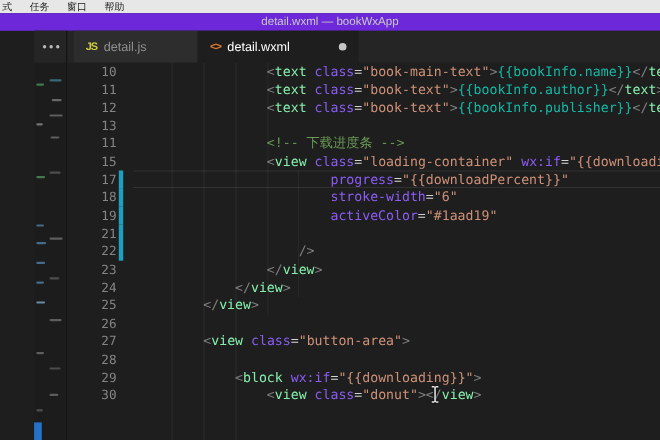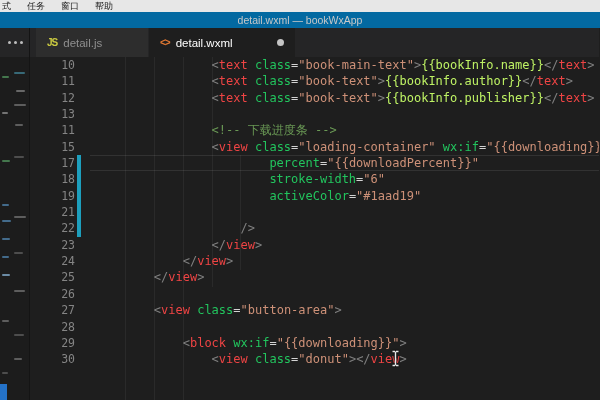--- a/index.html
+++ b/index.html
@@ -5,24 +5,24 @@
   * { margin:0; padding:0; box-sizing:border-box; }
   html,body { width:600px; height:400px; overflow:hidden; background:#1e1e1e;
               font-family:"Liberation Sans", sans-serif; }
 
   
   .menu-bar { height:12px; background:#e7e7e7; display:flex; align-items:center;
               gap:16px; padding-left:2px; font-size:9px; color:#1b1b1b; }
   .menu-item { white-space:nowrap; }
 
   
-  .title-bar { height:16px; background:#0369a1; display:flex; align-items:center;
+  .title-bar { height:16px; background:#6d28d9; display:flex; align-items:center;
                justify-content:center; font-size:10.5px; color:#c8c8c8; }
 
-  .main-row { display:flex; height:372px; }
+  .main-row { display:flex; height:372px;padding-left:31px; }
 
   
   .left-strip { width:30px; background:#1c1c1c; position:relative; flex:none;
                 border-right:1px solid #141414; }
   .strip-top { height:29px; background:#252526; display:flex; align-items:center;
                gap:3px; padding-left:8px; }
   .strip-top .dot3 { width:3px; height:3px; border-radius:50%; background:#bdbdbd; }
   .mini-mark { position:absolute; height:2px; border-radius:1px; opacity:.8; }
   .strip-blue { position:absolute; left:0; top:356px; width:7px; height:16px;
                 background:#2472c8; }
@@ -48,22 +48,22 @@
   .gutter-num { width:45px; text-align:right; color:#858585; flex:none;
                 font-size:11.5px; }
   .gutter-pad { width:21px; flex:none; position:relative; }
   .mod-bar { position:absolute; left:2px; top:0; bottom:0; width:4px;
              background:var(--mod-color,#1d9fbd); }
   .code-text { flex:1; color:#d4d4d4; overflow:hidden; }
   .current-line::after { content:''; position:absolute; left:60px; right:0; top:0;
        bottom:0; border-top:1px solid rgba(255,255,255,.09);
        border-bottom:1px solid rgba(255,255,255,.09); pointer-events:none; }
 
-  .tok-p { color:#808080; } .tok-t { color:#ef4444; } .tok-a { color:#22c55e; }
-  .tok-e { color:#d4d4d4; } .tok-s { color:#ce9178; } .tok-x { color:#bef264; }
+  .tok-p { color:#808080; } .tok-t { color:#86efac; } .tok-a { color:#8b5cf6; }
+  .tok-e { color:#d4d4d4; } .tok-s { color:#ce9178; } .tok-x { color:#14b8a6; }
   .tok-c { color:#6a9955; }
 
   .indent-guide { position:absolute; width:1px; background:rgba(255,255,255,.055);
                   top:0; pointer-events:none; }
 
   .mouse-cursor { position:absolute; left:390px; top:350px; pointer-events:none;
                   filter:drop-shadow(0 0 1px #000); }
 </style>
 </head>
 <body>
@@ -132,21 +132,21 @@
       <div class="indent-guide" style="left:152.7px; height:343px;"></div>
       <div class="indent-guide" style="left:181.6px; height:230px;"></div>
       <div class="indent-guide" style="left:210.4px; top:98px; height:115px;"></div>
       <div id="code-lines">
           <div class="code-row"><div class="gutter-num">10</div><div class="gutter-pad"></div><div class="code-text">                <span class="tok-p">&lt;</span><span class="tok-t">text</span><span class="tok-x"> </span><span class="tok-a">class</span><span class="tok-e">=</span><span class="tok-s">"book-main-text"</span><span class="tok-p">&gt;</span><span class="tok-x">{{bookInfo.name}}</span><span class="tok-p">&lt;/</span><span class="tok-t">text</span><span class="tok-p">&gt;</span></div></div>
           <div class="code-row"><div class="gutter-num">11</div><div class="gutter-pad"></div><div class="code-text">                <span class="tok-p">&lt;</span><span class="tok-t">text</span><span class="tok-x"> </span><span class="tok-a">class</span><span class="tok-e">=</span><span class="tok-s">"book-text"</span><span class="tok-p">&gt;</span><span class="tok-x">{{bookInfo.author}}</span><span class="tok-p">&lt;/</span><span class="tok-t">text</span><span class="tok-p">&gt;</span></div></div>
           <div class="code-row"><div class="gutter-num">12</div><div class="gutter-pad"></div><div class="code-text">                <span class="tok-p">&lt;</span><span class="tok-t">text</span><span class="tok-x"> </span><span class="tok-a">class</span><span class="tok-e">=</span><span class="tok-s">"book-text"</span><span class="tok-p">&gt;</span><span class="tok-x">{{bookInfo.publisher}}</span><span class="tok-p">&lt;/</span><span class="tok-t">text</span><span class="tok-p">&gt;</span></div></div>
           <div class="code-row"><div class="gutter-num">13</div><div class="gutter-pad"></div><div class="code-text"></div></div>
           <div class="code-row"><div class="gutter-num">11</div><div class="gutter-pad"></div><div class="code-text">                <span class="tok-c">&lt;!-- 下载进度条 --&gt;</span></div></div>
           <div class="code-row"><div class="gutter-num">15</div><div class="gutter-pad"></div><div class="code-text">                <span class="tok-p">&lt;</span><span class="tok-t">view</span><span class="tok-x"> </span><span class="tok-a">class</span><span class="tok-e">=</span><span class="tok-s">"loading-container"</span><span class="tok-x"> </span><span class="tok-a">wx:if</span><span class="tok-e">=</span><span class="tok-s">"{{downloading}}"</span></div></div>
-          <div class="code-row current-line"><div class="gutter-num">17</div><div class="gutter-pad"><div class="mod-bar"></div></div><div class="code-text">                        <span class="tok-a">percent</span><span class="tok-e">=</span><span class="tok-s">"{{downloadPercent}}"</span></div></div>
+          <div class="code-row current-line"><div class="gutter-num">17</div><div class="gutter-pad"><div class="mod-bar"></div></div><div class="code-text">                        <span class="tok-a">progress</span><span class="tok-e">=</span><span class="tok-s">"{{downloadPercent}}"</span></div></div>
           <div class="code-row"><div class="gutter-num">18</div><div class="gutter-pad"><div class="mod-bar"></div></div><div class="code-text">                        <span class="tok-a">stroke-width</span><span class="tok-e">=</span><span class="tok-s">"6"</span></div></div>
           <div class="code-row"><div class="gutter-num">19</div><div class="gutter-pad"><div class="mod-bar"></div></div><div class="code-text">                        <span class="tok-a">activeColor</span><span class="tok-e">=</span><span class="tok-s">"#1aad19"</span></div></div>
           <div class="code-row"><div class="gutter-num">21</div><div class="gutter-pad"><div class="mod-bar"></div></div></div>
           <div class="code-row"><div class="gutter-num">22</div><div class="gutter-pad"><div class="mod-bar"></div></div><div class="code-text">                    <span class="tok-p">/&gt;</span></div></div>
           <div class="code-row"><div class="gutter-num">23</div><div class="gutter-pad"></div><div class="code-text">                <span class="tok-p">&lt;/</span><span class="tok-t">view</span><span class="tok-p">&gt;</span></div></div>
           <div class="code-row"><div class="gutter-num">24</div><div class="gutter-pad"></div><div class="code-text">            <span class="tok-p">&lt;/</span><span class="tok-t">view</span><span class="tok-p">&gt;</span></div></div>
           <div class="code-row"><div class="gutter-num">25</div><div class="gutter-pad"></div><div class="code-text">        <span class="tok-p">&lt;/</span><span class="tok-t">view</span><span class="tok-p">&gt;</span></div></div>
           <div class="code-row"><div class="gutter-num">26</div><div class="gutter-pad"></div><div class="code-text"></div></div>
           <div class="code-row"><div class="gutter-num">27</div><div class="gutter-pad"></div><div class="code-text">        <span class="tok-p">&lt;</span><span class="tok-t">view</span><span class="tok-x"> </span><span class="tok-a">class</span><span class="tok-e">=</span><span class="tok-s">"button-area"</span><span class="tok-p">&gt;</span></div></div>
           <div class="code-row"><div class="gutter-num">28</div><div class="gutter-pad"></div><div class="code-text"></div></div>

